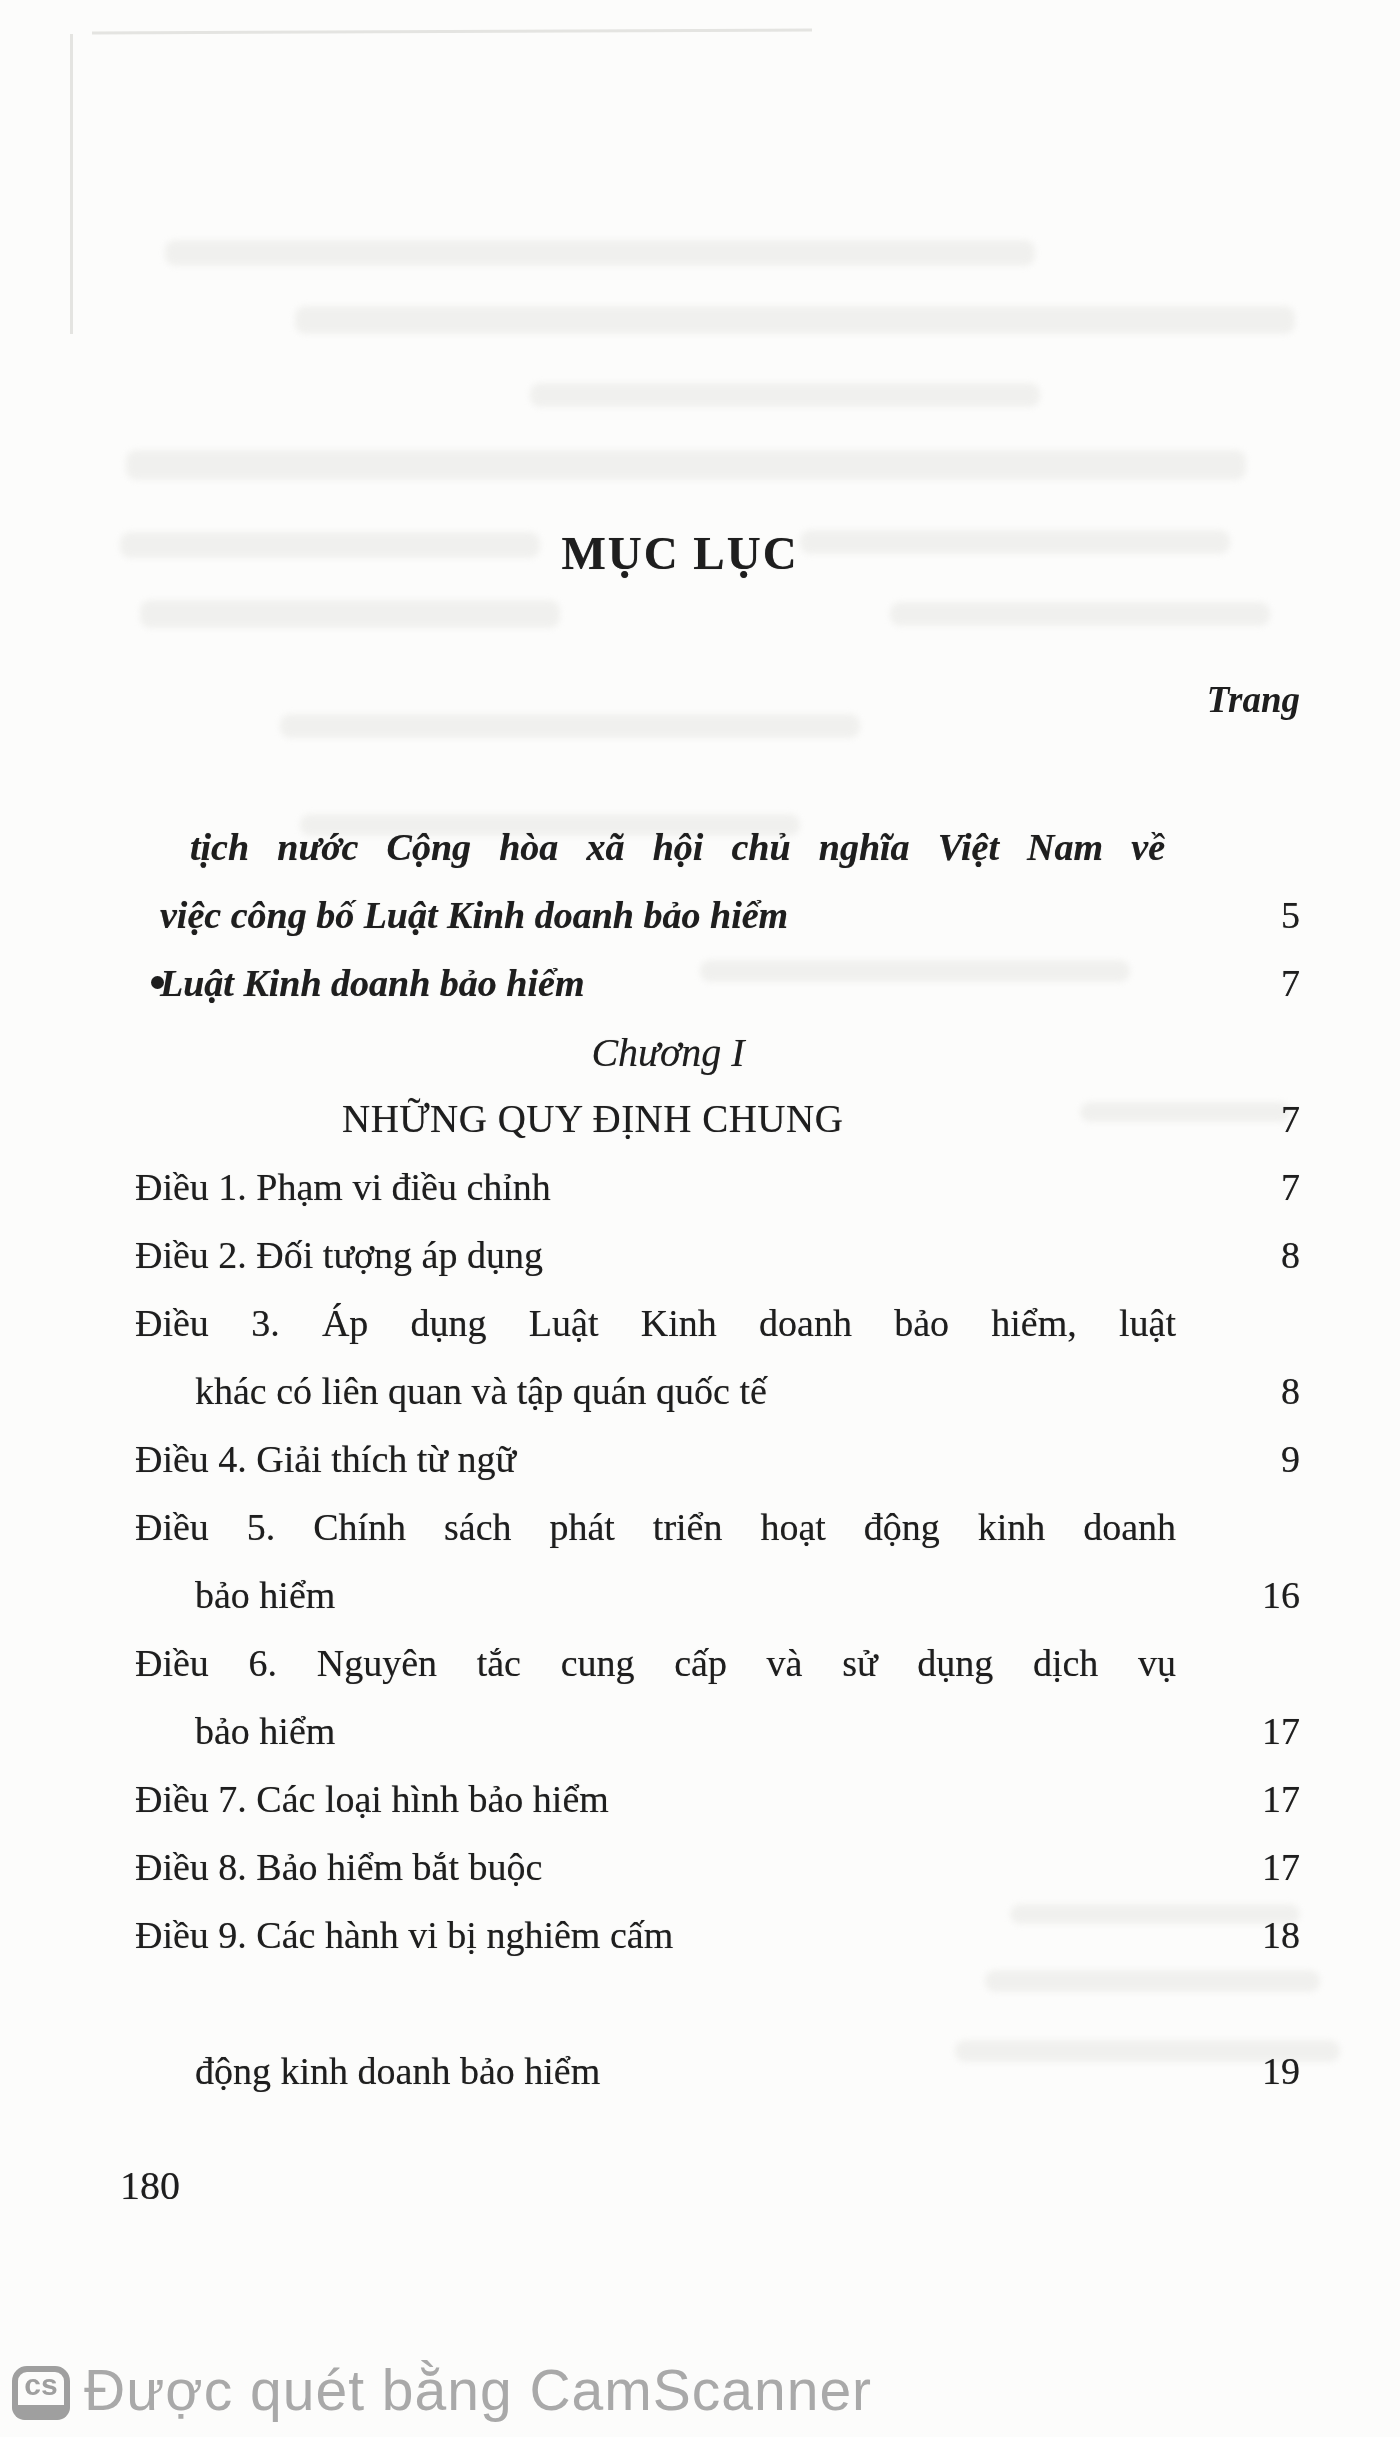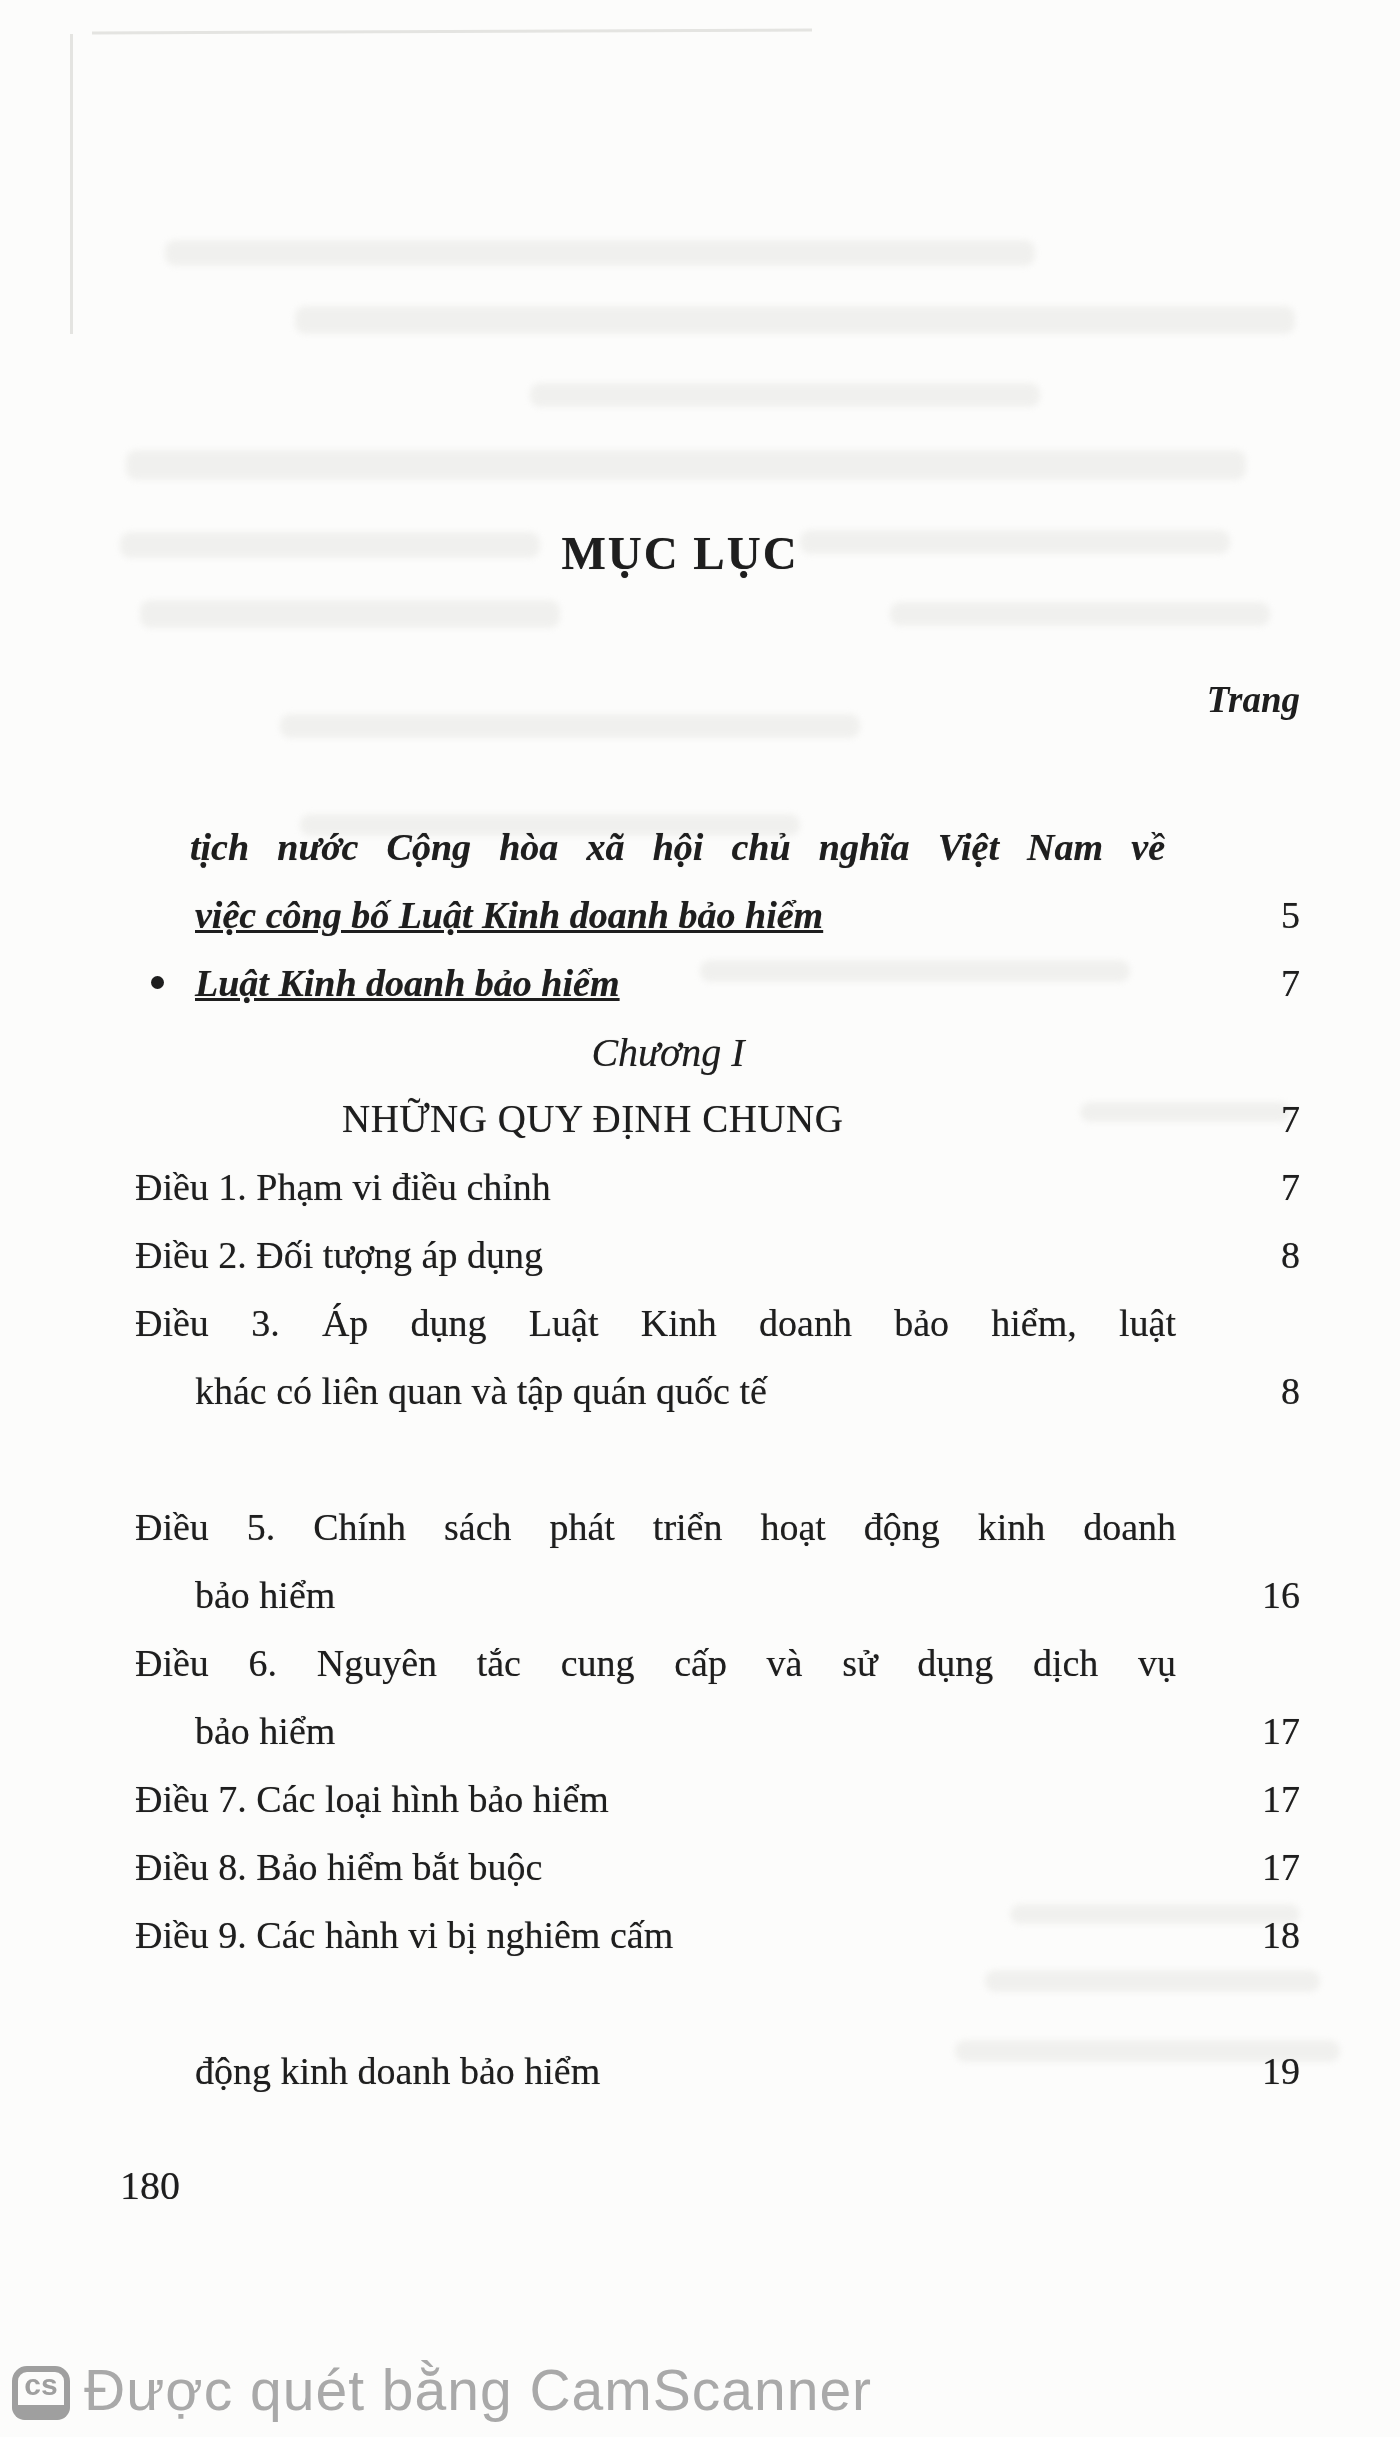--- a/index.html
+++ b/index.html
@@ -32,21 +32,21 @@
   .row{
     position:absolute;left:135px;width:1165px;height:56px;
     font-size:38px;line-height:56px;white-space:nowrap;
     text-shadow:0 0 .7px rgba(0,0,0,.5);
   }
   .row .txt{display:inline;}
   .row .blk{display:block;white-space:normal;}
   .j-item .blk{width:975px;margin-left:55px;text-align:justify;text-align-last:justify;}
   .j-art  .blk{width:1041px;text-align:justify;text-align-last:justify;}
   .item{font-style:italic;font-weight:bold;}
-  .lead{margin-left:60px;text-decoration:underline;}       
+  .lead{margin-left:25px;}       
   .ind{margin-left:60px;}        
   .bullet{
     position:absolute;left:16px;top:50%;width:13px;height:13px;margin-top:-7px;
     border-radius:50%;background:#1e1e1e;
   }
   .pagenum{
     position:absolute;right:0;top:0;height:56px;line-height:56px;
     font-style:normal;font-weight:normal;font-size:38px;
   }
   .chapter{
@@ -139,20 +139,24 @@
   </div>
 
   <div class="row j-art" style="top:1295px;">
     <span class="blk txt">Điều 3. Áp dụng Luật Kinh doanh bảo hiểm, luật</span>
   </div>
   <div class="row" style="top:1363px;">
     <span class="txt ind">khác có liên quan và tập quán quốc tế</span>
     <span class="pagenum">8</span>
   </div>
 
+  <div class="row" style="top:1431px;">
+    <span class="txt">Điều 4. Giải thích từ ngữ</span>
+    <span class="pagenum">9</span>
+  </div>
 
   <div class="row j-art" style="top:1499px;">
     <span class="blk txt">Điều 5. Chính sách phát triển hoạt động kinh doanh</span>
   </div>
   <div class="row" style="top:1567px;">
     <span class="txt ind">bảo hiểm</span>
     <span class="pagenum">16</span>
   </div>
 
   <div class="row j-art" style="top:1635px;">

